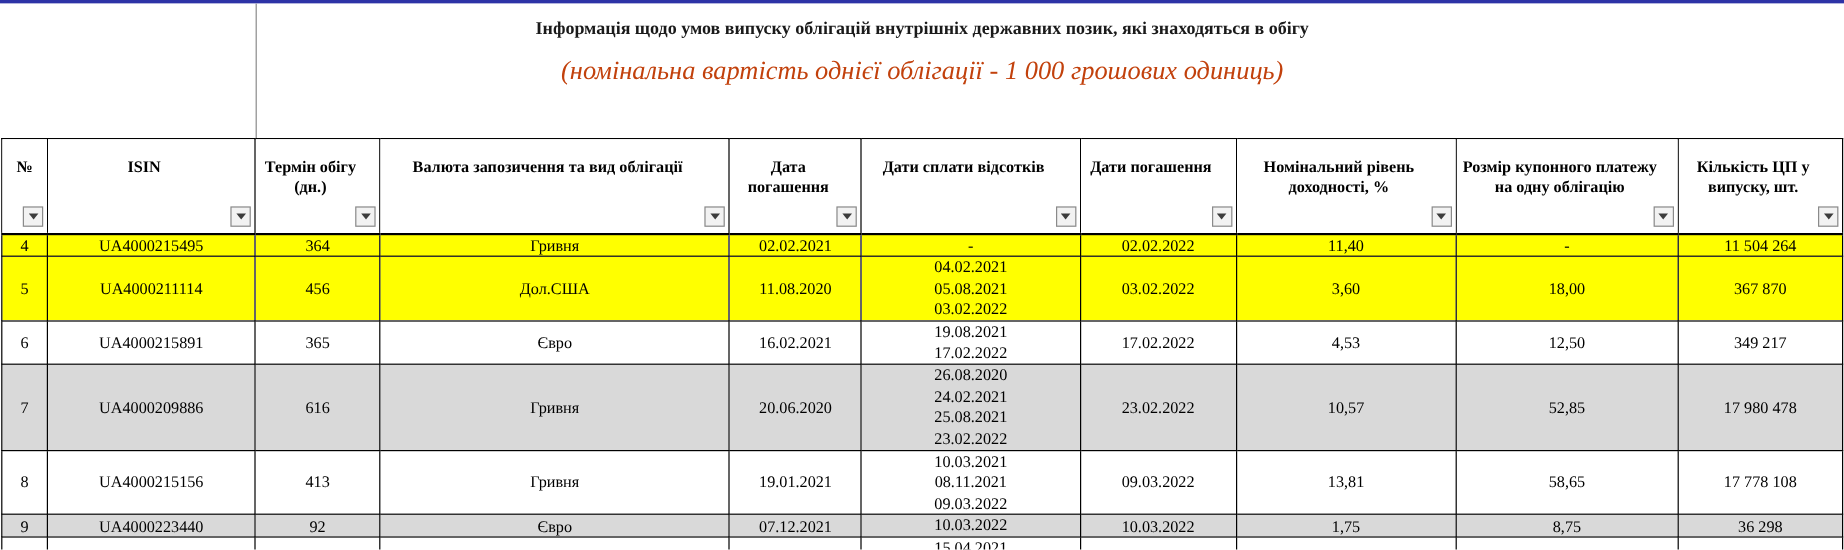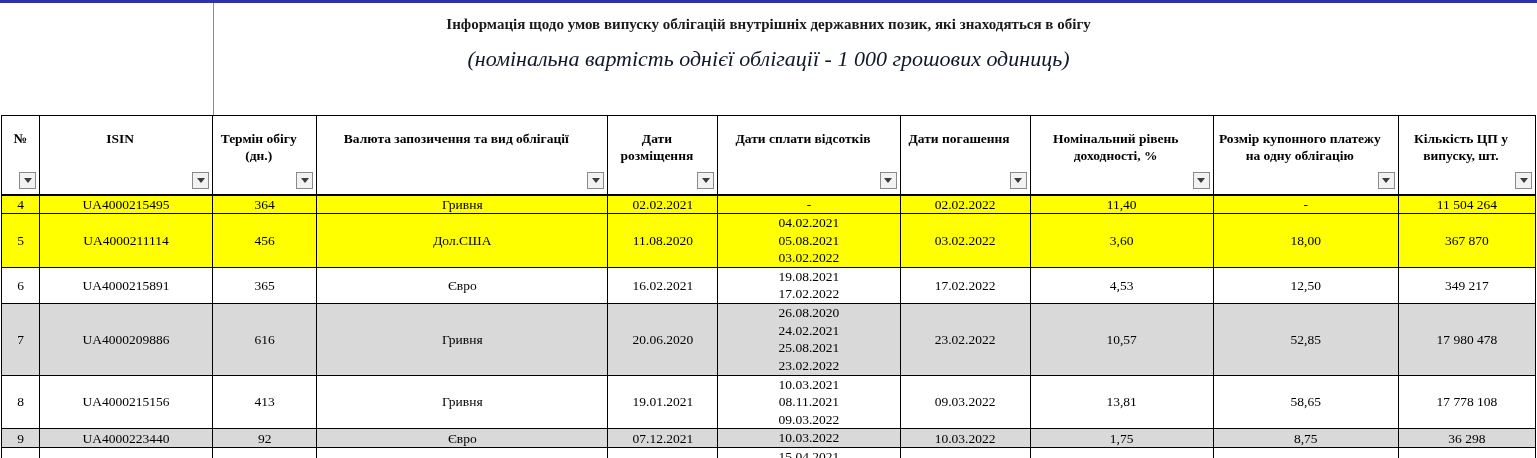--- a/index.html
+++ b/index.html
@@ -30,21 +30,21 @@
     position:absolute;left:0;top:3px;width:1537px;height:112px;
     display:flex;flex-direction:column;align-items:center;justify-content:flex-start;
     padding-top:6px;
     background:#fff;
   }
   .title-l1,.title-l2{
     font-weight:bold;font-size:15px;line-height:31px;color:#1a1a1a;
     white-space:nowrap;
   }
   .title-sub{
-    font-style:italic;font-size:22px;line-height:30px;color:#0f172a;
+    font-style:italic;font-size:22px;line-height:30px;color:#c2410c;
     margin-top:4px;white-space:nowrap;
   }
   .title-gridline{
     position:absolute;left:213px;top:3px;width:1px;height:112px;
     background:var(--gridline);
   }
   
   .tablewrap{position:absolute;left:1px;top:115px;width:1536px;}
   table{
     border-collapse:collapse;table-layout:fixed;width:1535px;
@@ -135,21 +135,21 @@
                 <span class="arr"></span>
               </button>
             </th>
             <th class="c3">
               <span class="th-label">Валюта запозичення та вид облігації</span>
               <button class="filter-btn">
                 <span class="arr"></span>
               </button>
             </th>
             <th class="c4">
-              <span class="th-label">Дати розміщення</span>
+              <span class="th-label">Дата погашення</span>
               <button class="filter-btn">
                 <span class="arr"></span>
               </button>
             </th>
             <th class="c5">
               <span class="th-label">Дати сплати відсотків</span>
               <button class="filter-btn">
                 <span class="arr"></span>
               </button>
             </th>

